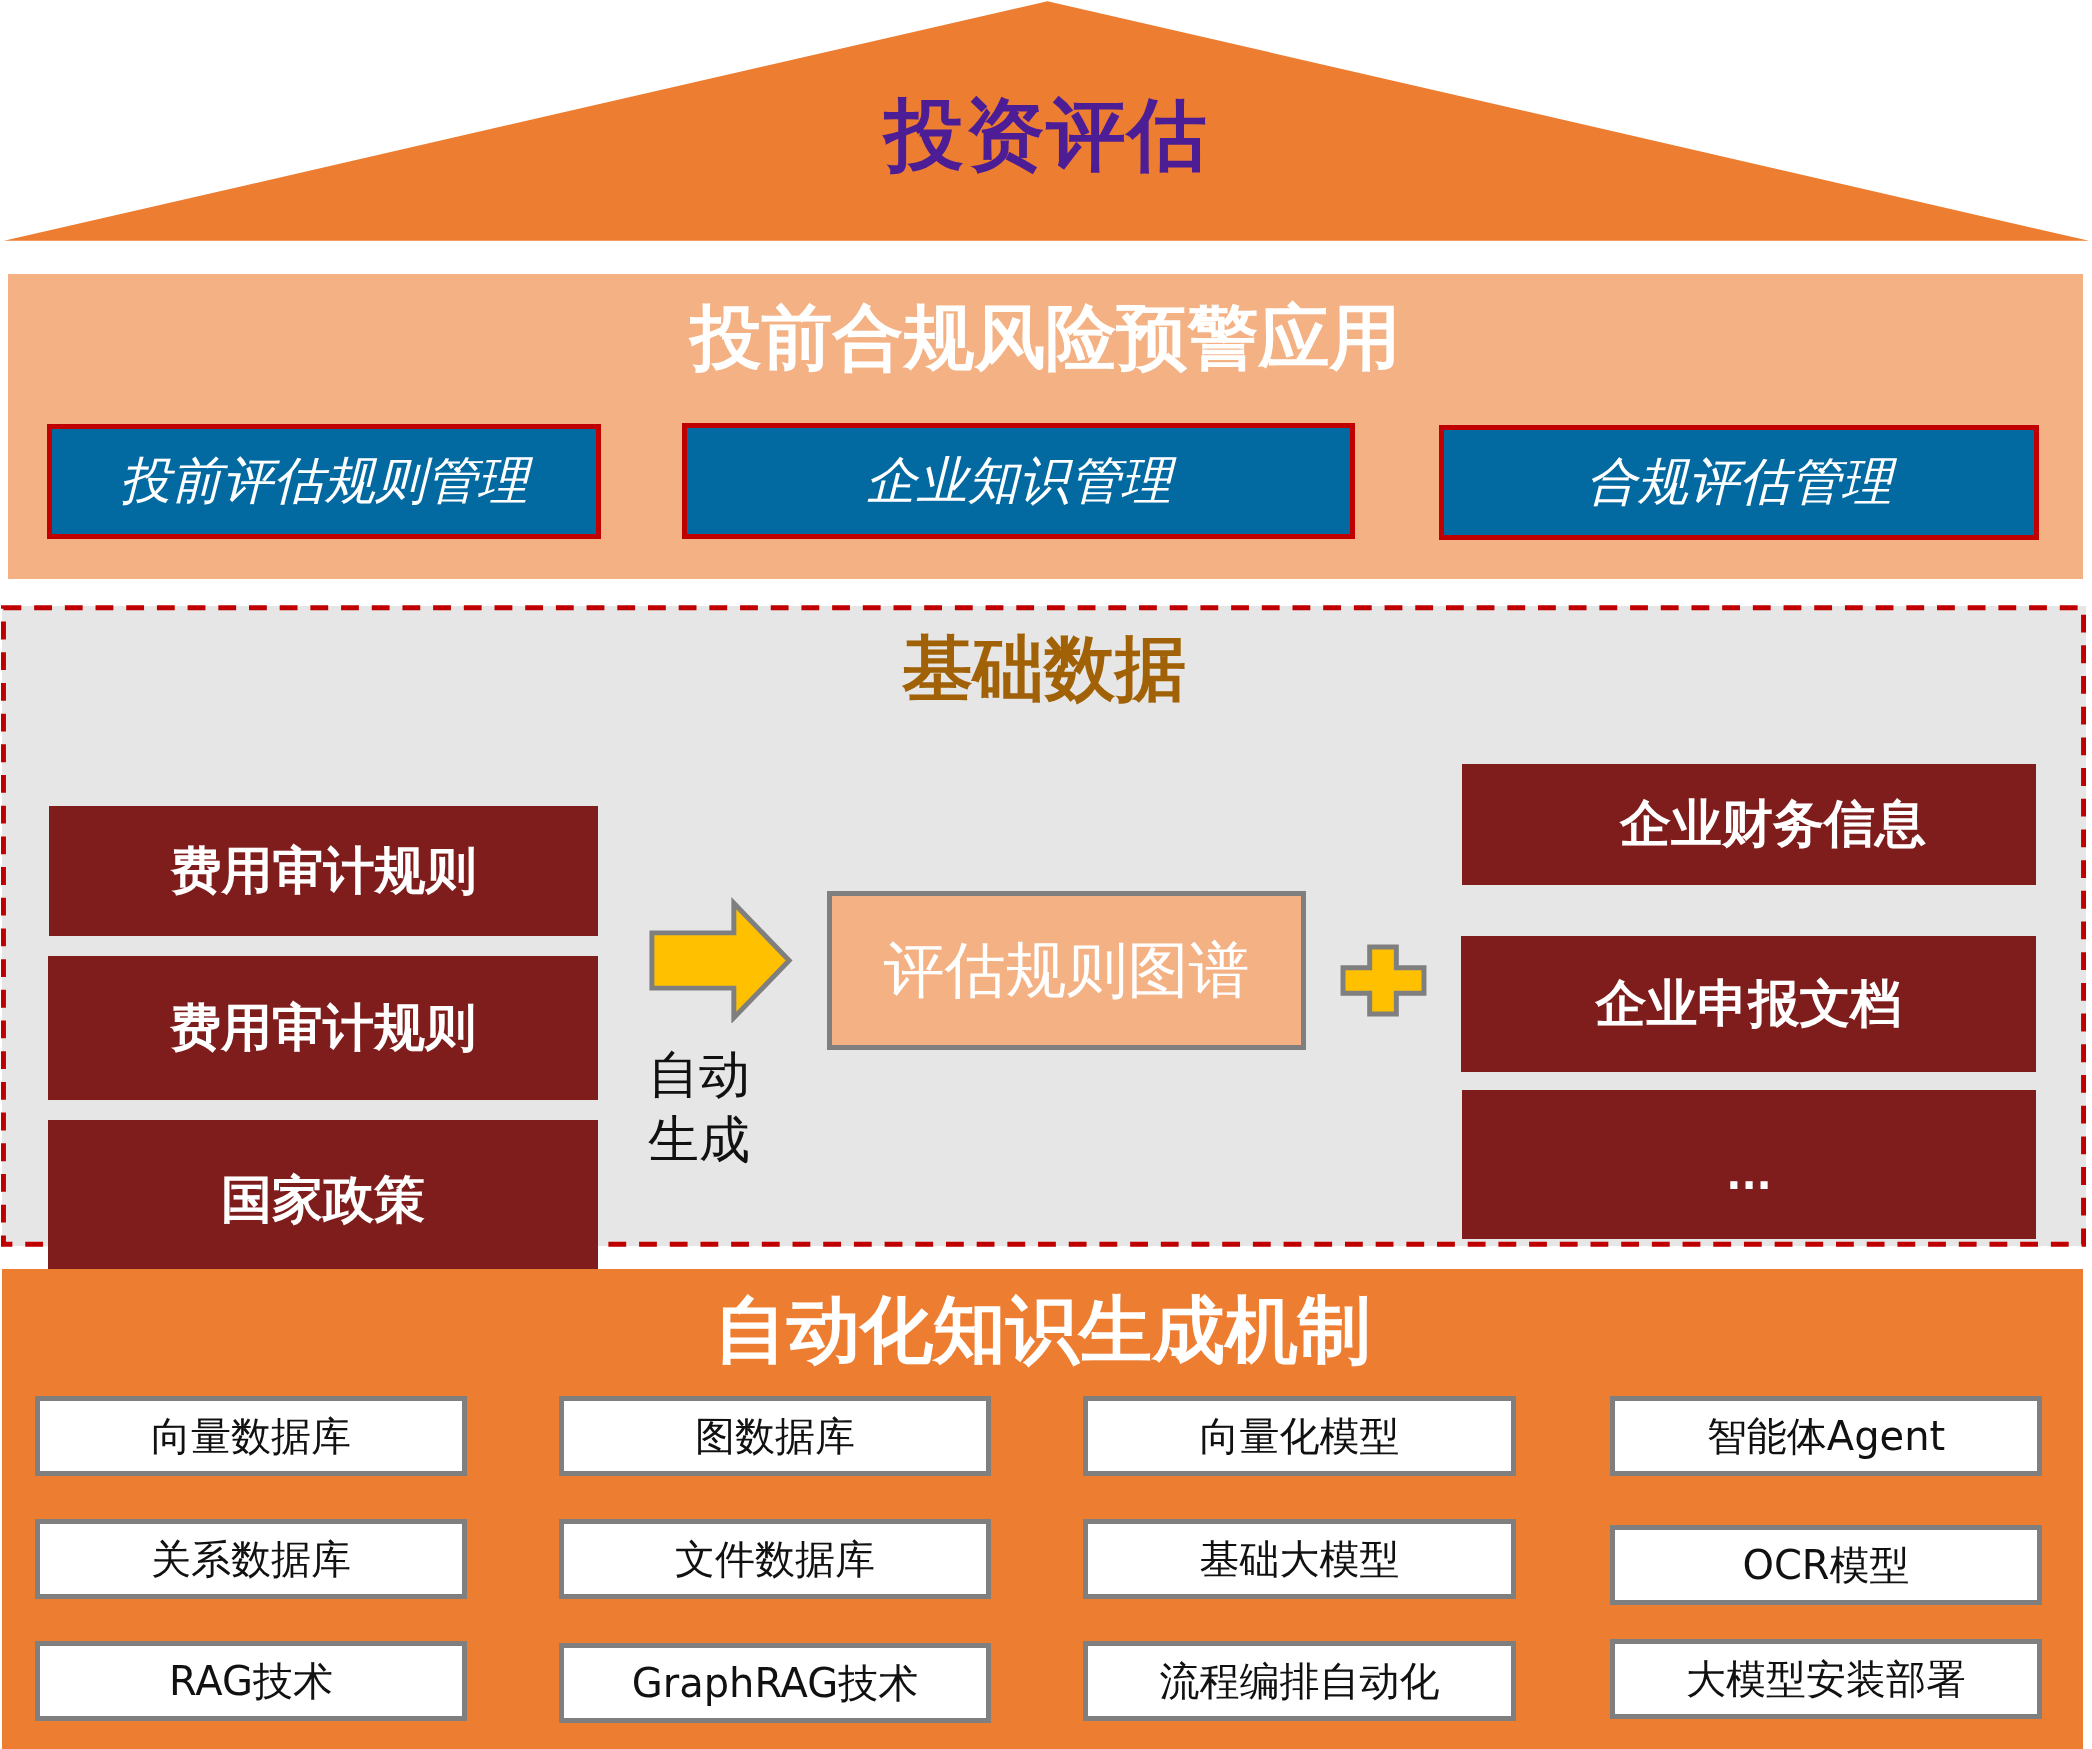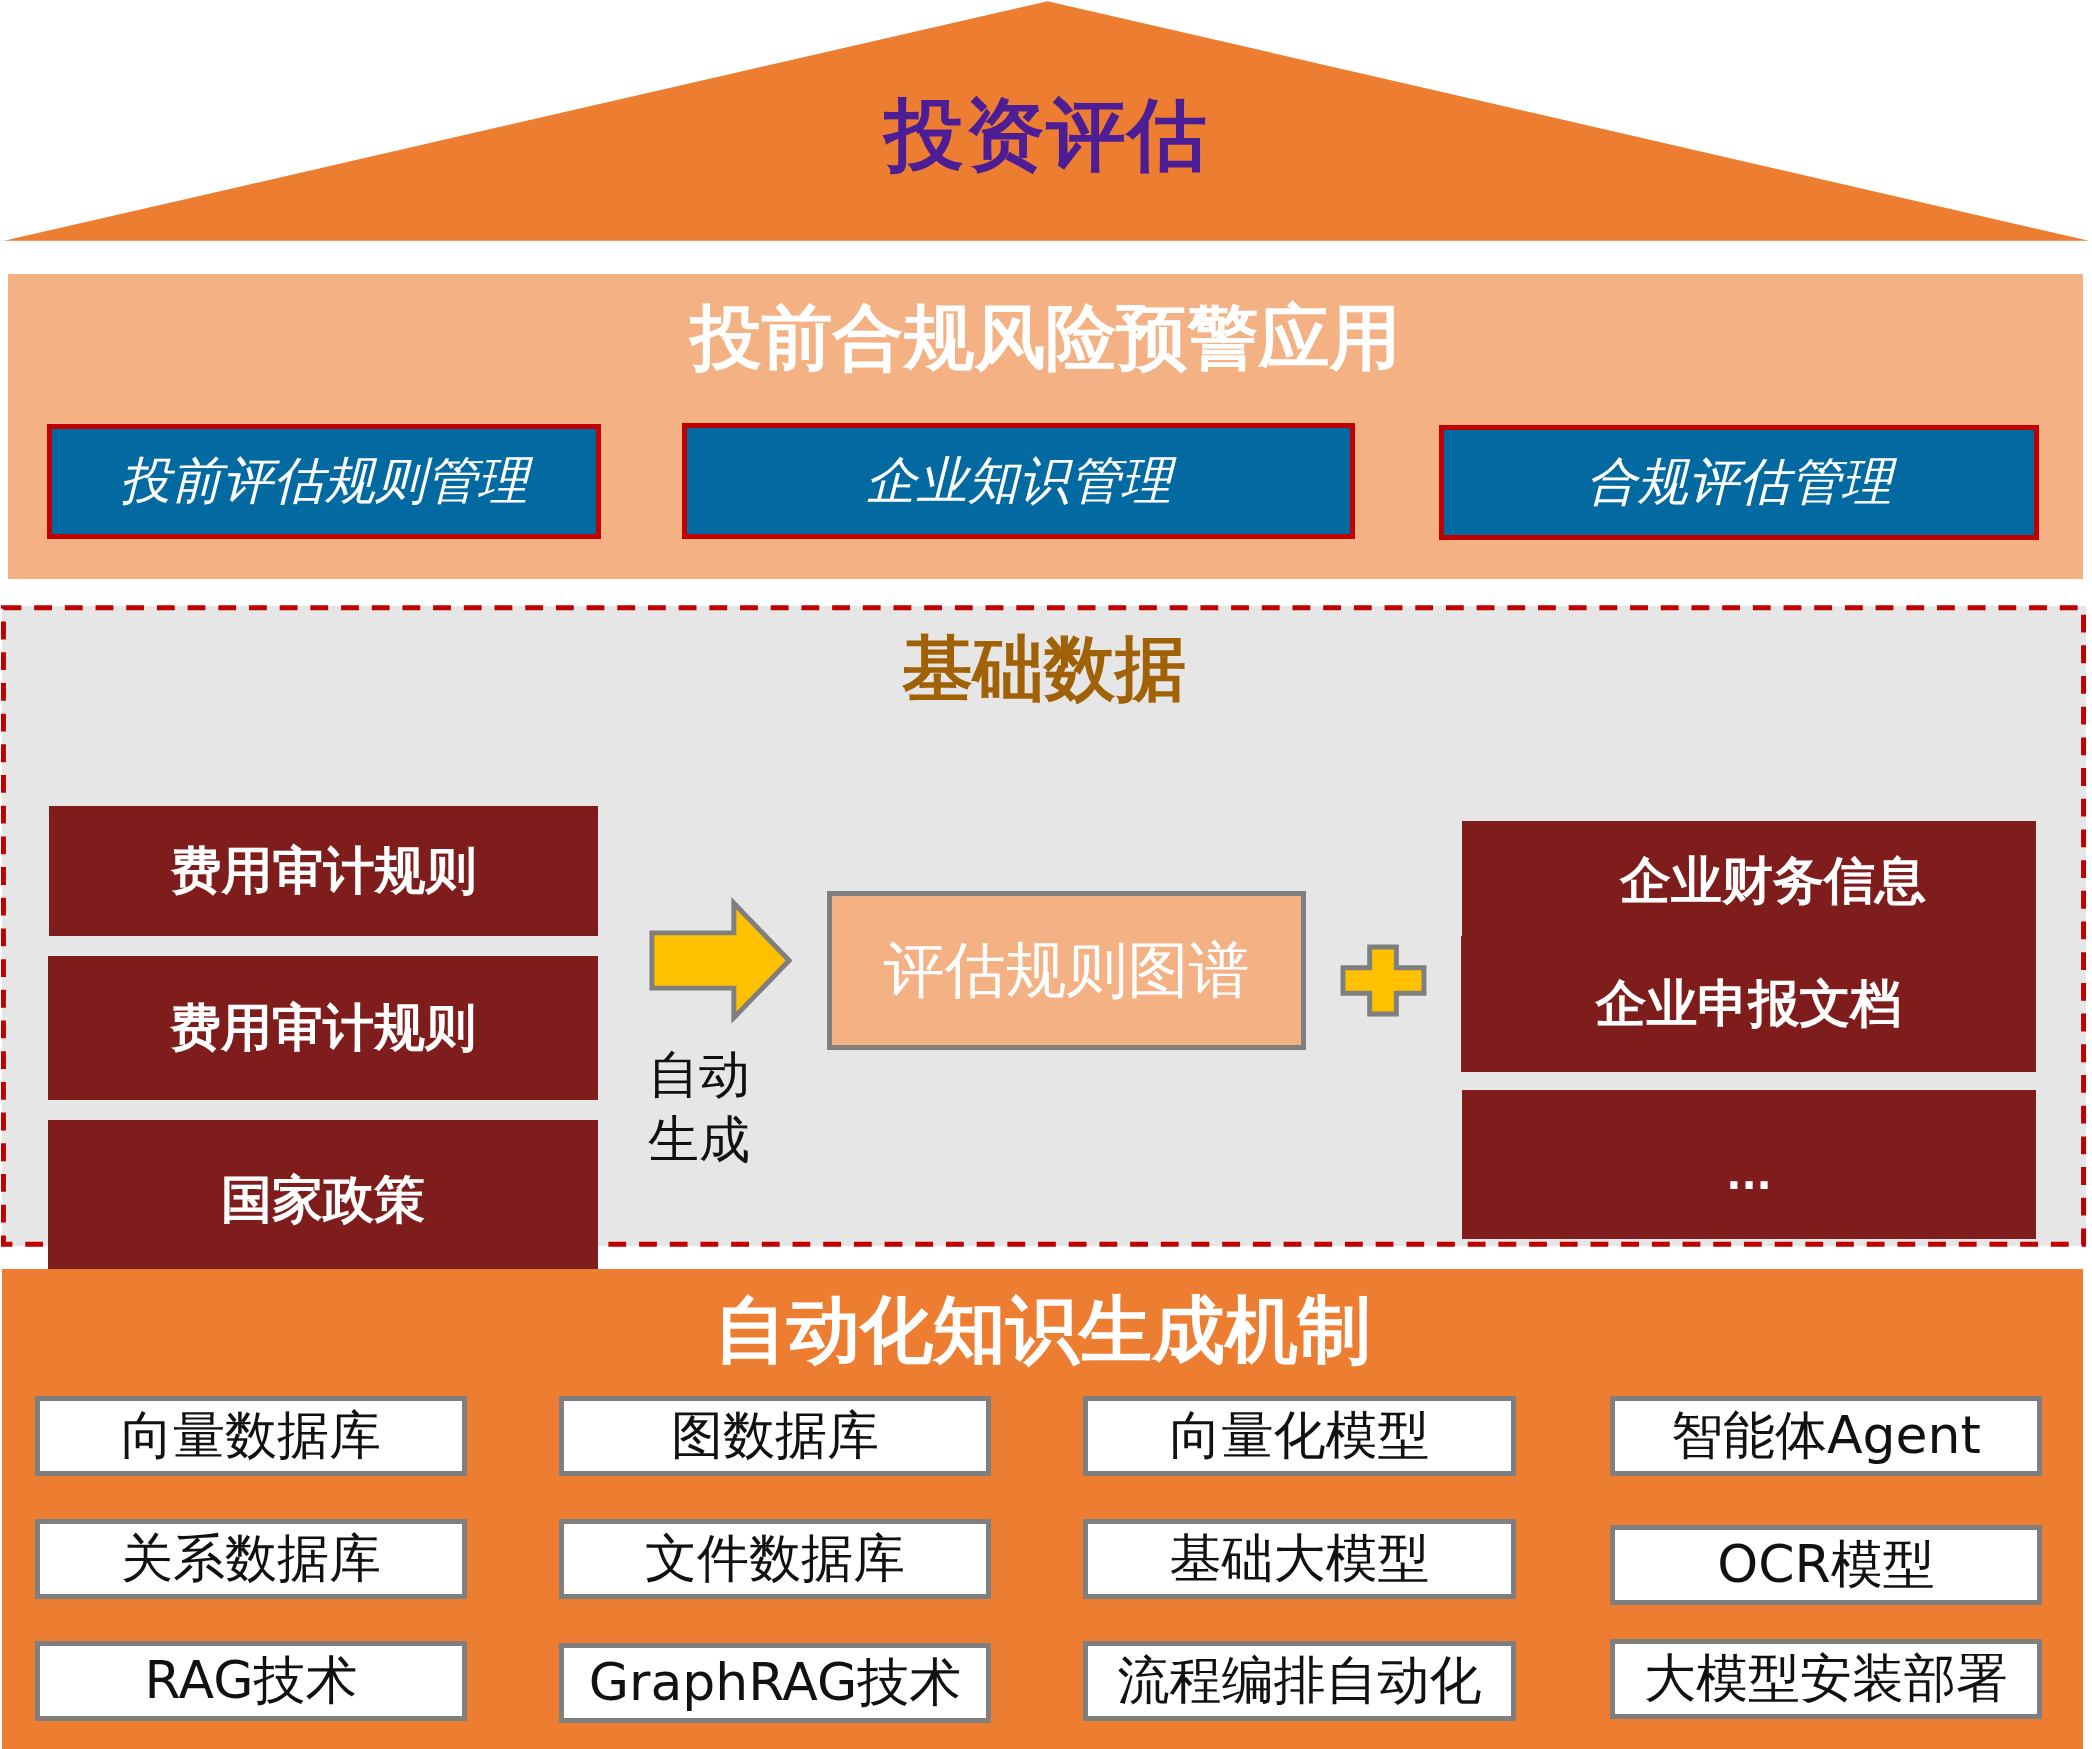--- a/index.html
+++ b/index.html
@@ -30,21 +30,21 @@
                border: 5px solid #7F7F7F; color: #ffffff; font-size: 61px; }
   #auto-label { left: 648px; top: 1042px; width: 119px; color: #111111; font-size: 51px;
                 line-height: 65px; text-align: left; }
   #auto-label span { display: block; }
 
   
   #mech-panel { left: 2px; top: 1269px; width: 2081px; height: 480px; background: #ED7D31; }
   #mech-title { left: 2px; top: 1277px; width: 2081px; height: 109px; color: #ffffff;
                 font-size: 73px; font-weight: bold; }
   .tech-box { background: #ffffff; border: 5px solid #7F7F7F; color: #111111;
-              font-size: 52px; }
+              font-size: 40px; }
 </style>
 </head>
 <body>
 
 <svg id="roof" class="abs" viewBox="0 0 2114 244" width="2093" height="242">
   <polygon points="4,243 1058,1 2110,243" fill="#ED7D31"></polygon>
 </svg>
 <div id="roof-title" class="abs center">投资评估</div>
 
 <div id="app-panel" class="abs"></div>
@@ -70,21 +70,21 @@
   <span>自动</span>
   <span>生成</span>
 </div>
 
 <div id="graph-box" class="abs center">评估规则图谱</div>
 
 <svg class="abs" style="left:1337px; top:941px;" width="93" height="79" viewBox="0 0 94 80">
   <polygon points="33,6 60,6 60,27 88,27 88,53 60,53 60,74 33,74 33,53 6,53 6,27 33,27" fill="#FFC000" stroke="#7F7F7F" stroke-width="5"></polygon>
 </svg>
 
-<div class="abs center data-box" style="left:1462px; top:821px; width:574px; height:121px;padding-left:48px;">企业财务信息</div>
+<div class="abs center data-box" style="left:1462px; top:764px; width:574px; height:121px;padding-left:48px;">企业财务信息</div>
 <div class="abs center data-box" style="left:1461px; top:936px; width:575px; height:136px;">企业申报文档</div>
 <div class="abs center data-box" style="left:1462px; top:1090px; width:574px; height:149px; font-size:40px; padding-top:20px;">...</div>
 
 <div id="mech-panel" class="abs"></div>
 <div id="mech-title" class="abs center">自动化知识生成机制</div>
 
 <div class="abs center tech-box" style="left:35px;  top:1396px; width:432px; height:80px;">向量数据库</div>
 <div class="abs center tech-box" style="left:559px; top:1396px; width:432px; height:80px;">图数据库</div>
 <div class="abs center tech-box" style="left:1083px; top:1396px; width:433px; height:80px;">向量化模型</div>
 <div class="abs center tech-box" style="left:1610px; top:1396px; width:432px; height:80px;">智能体Agent</div>

